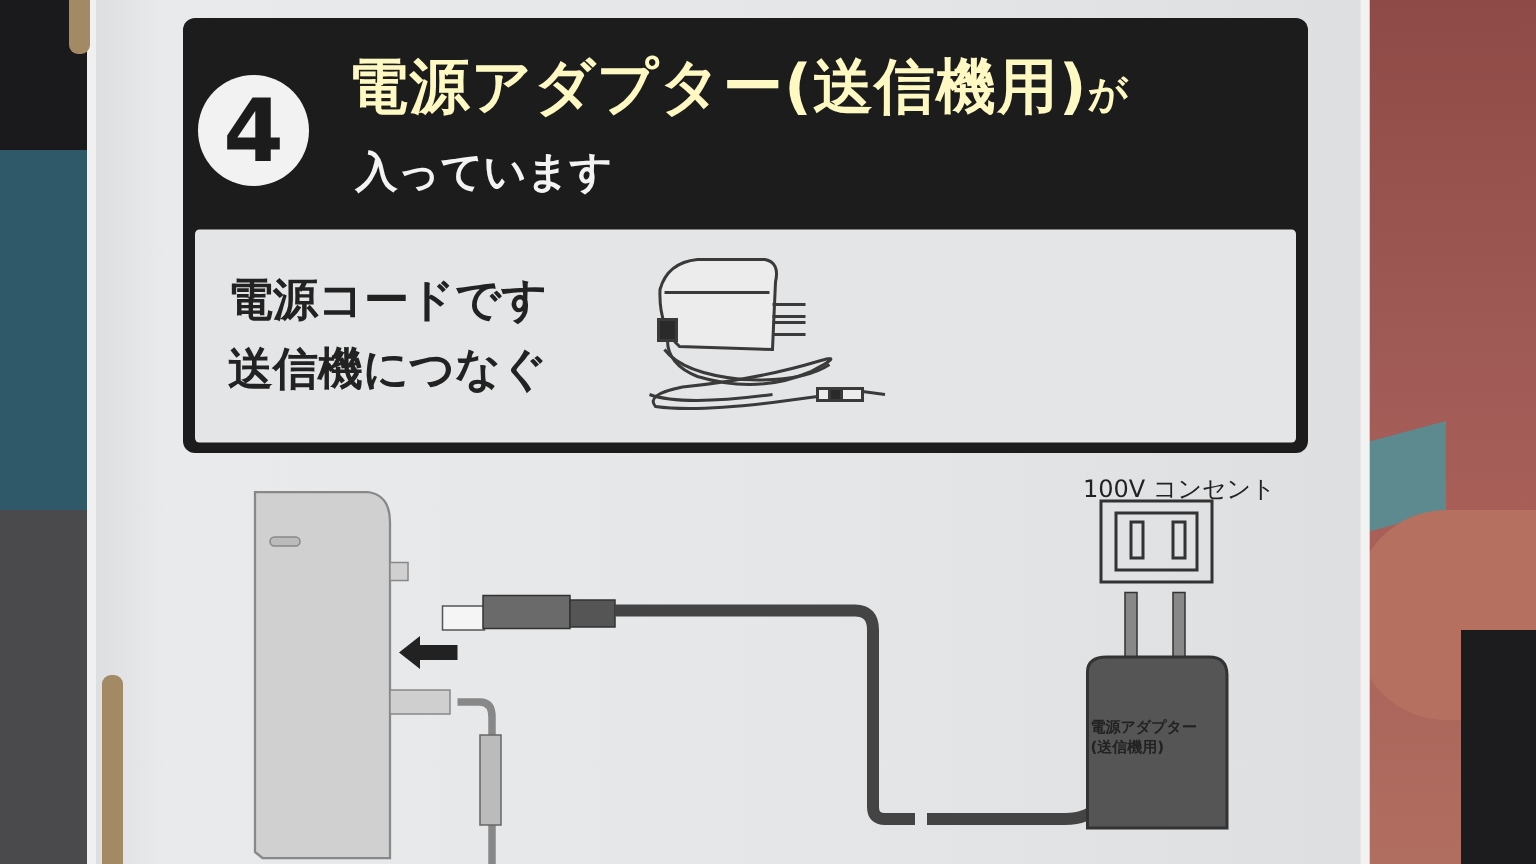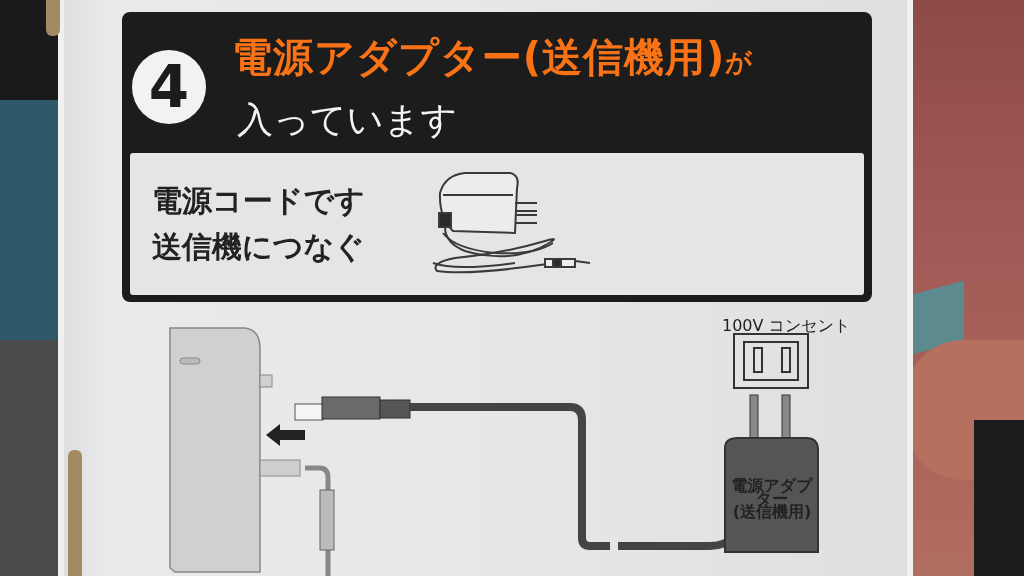--- a/index.html
+++ b/index.html
@@ -25,32 +25,32 @@
     .tab-bottom { position:absolute; left:68px; top:450px; width:14px; height:126px; background:#a48a64; border-radius:6px 6px 0 0; }
     .banner {
       position:absolute; left:122px; top:12px; width:750px; height:290px;
       background:#1c1c1c; border-radius:8px;
     }
     .num-circle {
       position:absolute; left:132px; top:50px; width:74px; height:74px; border-radius:50%;
       background:#f2f2f2; color:#1c1c1c; font-weight:bold; font-size:58px;
       display:flex; align-items:center; justify-content:center; line-height:1;
     }
-    .title-1 { position:absolute; left:232px; top:30px; color:#f97316; font-weight:bold; font-size:40px; letter-spacing:1px; white-space:nowrap; }
+    .title-1 { position:absolute; left:232px; top:30px; color:#fef9c3; font-weight:bold; font-size:40px; letter-spacing:1px; white-space:nowrap; }
     .title-1 .small { font-size:26px; }
-    .title-2 { position:absolute; left:237px; top:96px; color:#f3f3f3; font-weight:normal; font-size:36px; white-space:nowrap; }
+    .title-2 { position:absolute; left:237px; top:96px; color:#f3f3f3; font-weight:bold; font-size:28px; white-space:nowrap; }
     .inner-panel {
       position:absolute; left:130px; top:153px; width:734px; height:142px;
       background:#e4e5e7; border-radius:3px;
     }
     .desc { position:absolute; left:152px; top:178px; color:#222; font-weight:bold; font-size:30px; line-height:46px; white-space:nowrap; }
     .adapter-illus { position:absolute; left:425px; top:163px; width:175px; height:115px; }
     .diagram { position:absolute; left:150px; top:300px; width:750px; height:276px; }
     .outlet-label { position:absolute; left:722px; top:316px; font-size:16px; color:#222; white-space:nowrap; }
-    .adapter-label { position:absolute; left:727px; top:479px; width:90px; text-align:center; font-size:16px; line-height:13px; color:#222; font-weight:bold; }
+    .adapter-label { position:absolute; left:727px; top:479px; width:90px; font-size:10px; line-height:13px; color:#222; font-weight:bold; }
   </style>
 </head>
 <body>
 
 <div class="bg-dark-top"></div>
 <div class="bg-teal"></div>
 <div class="bg-gray-bottom"></div>
 <div class="bg-hand"></div>
 <div class="bg-teal-right"></div>
 <div class="bg-finger"></div>

